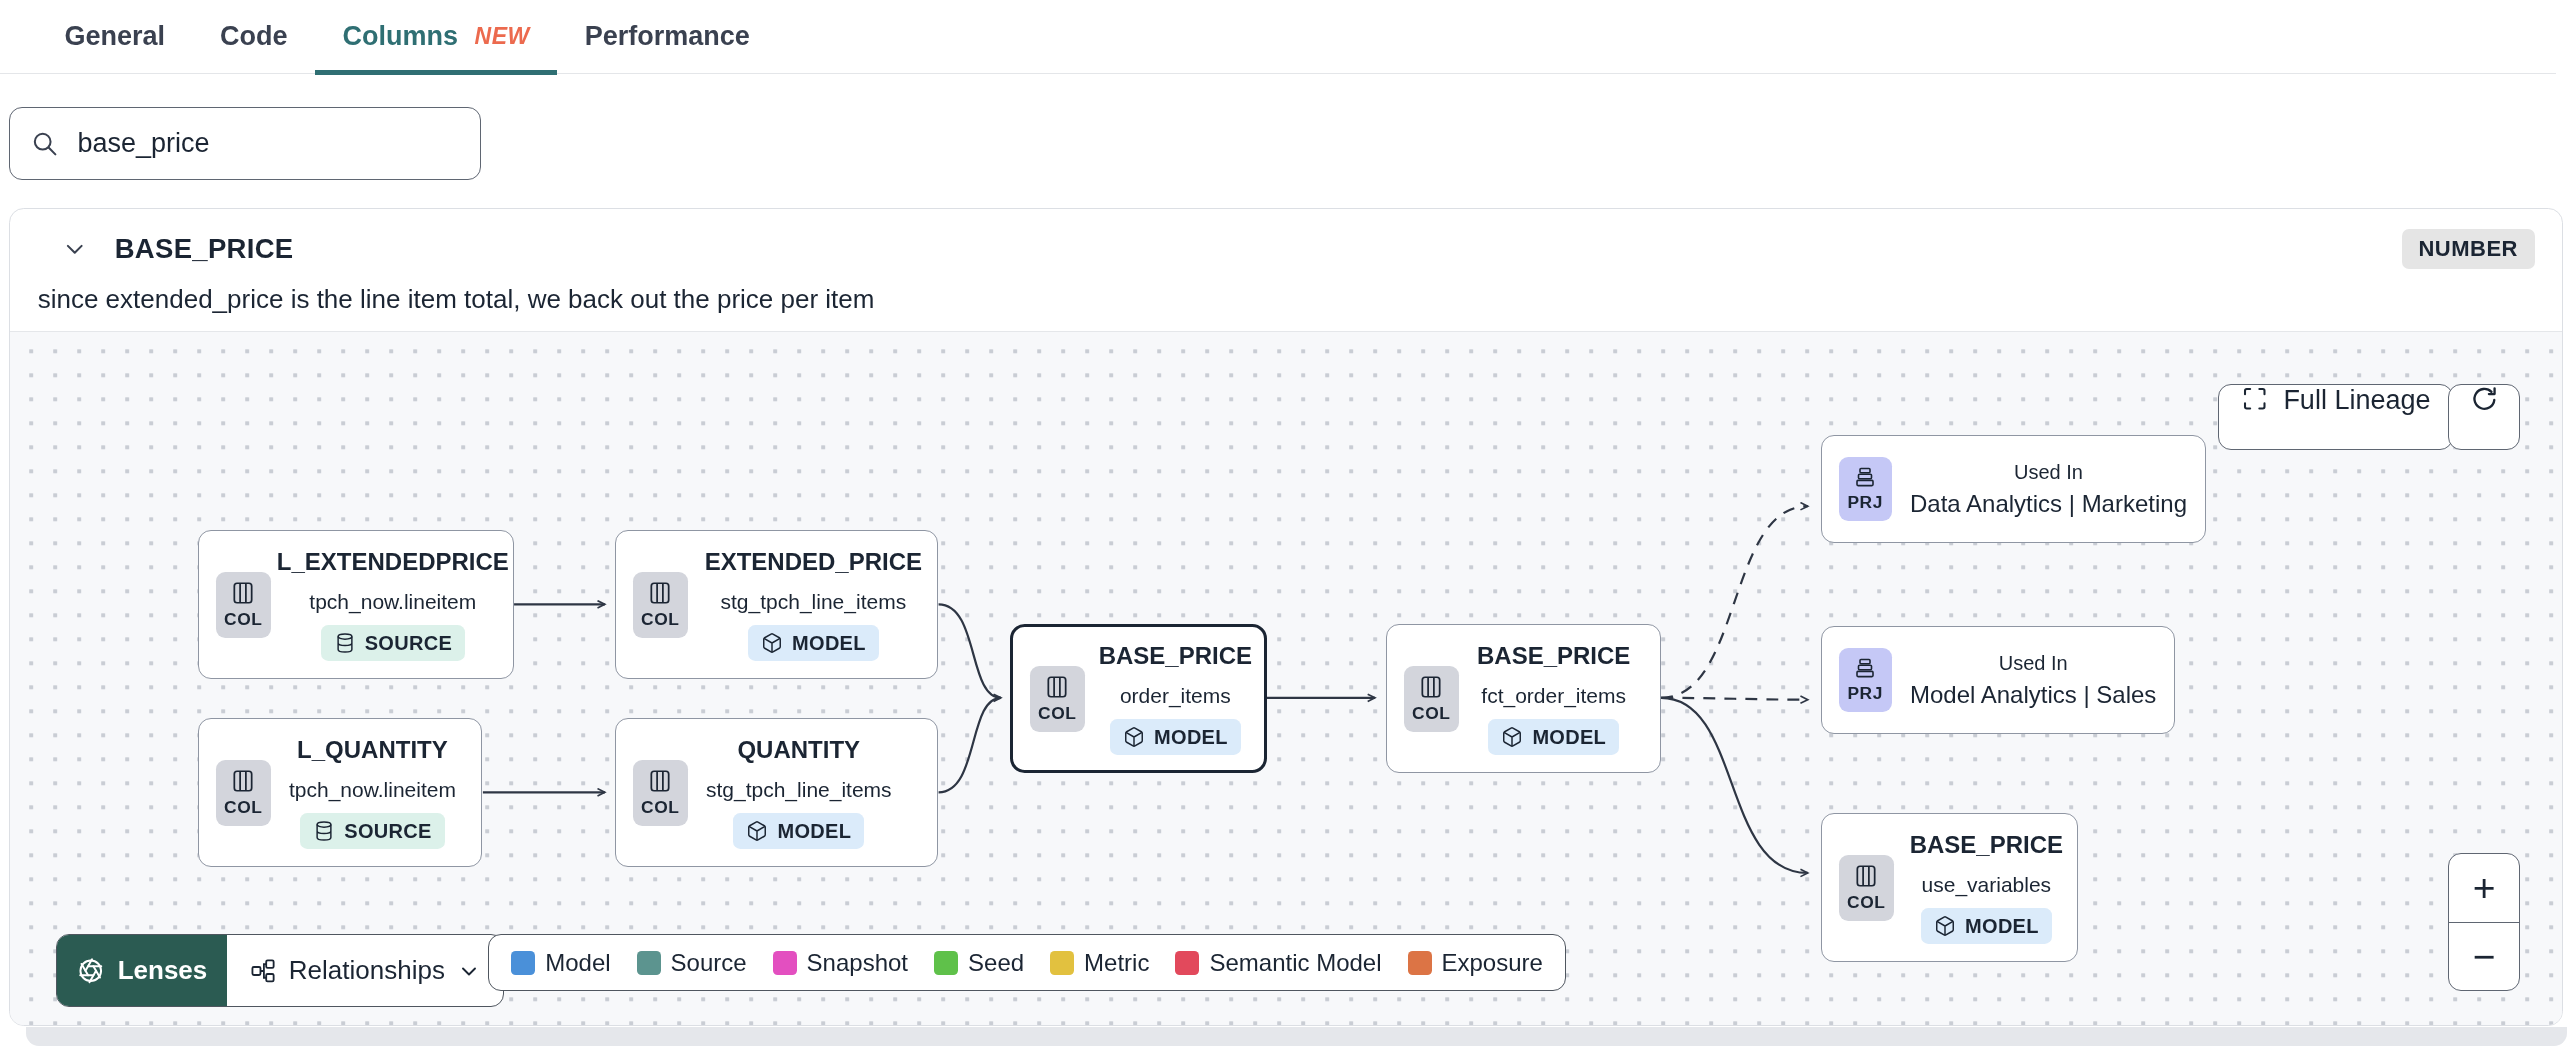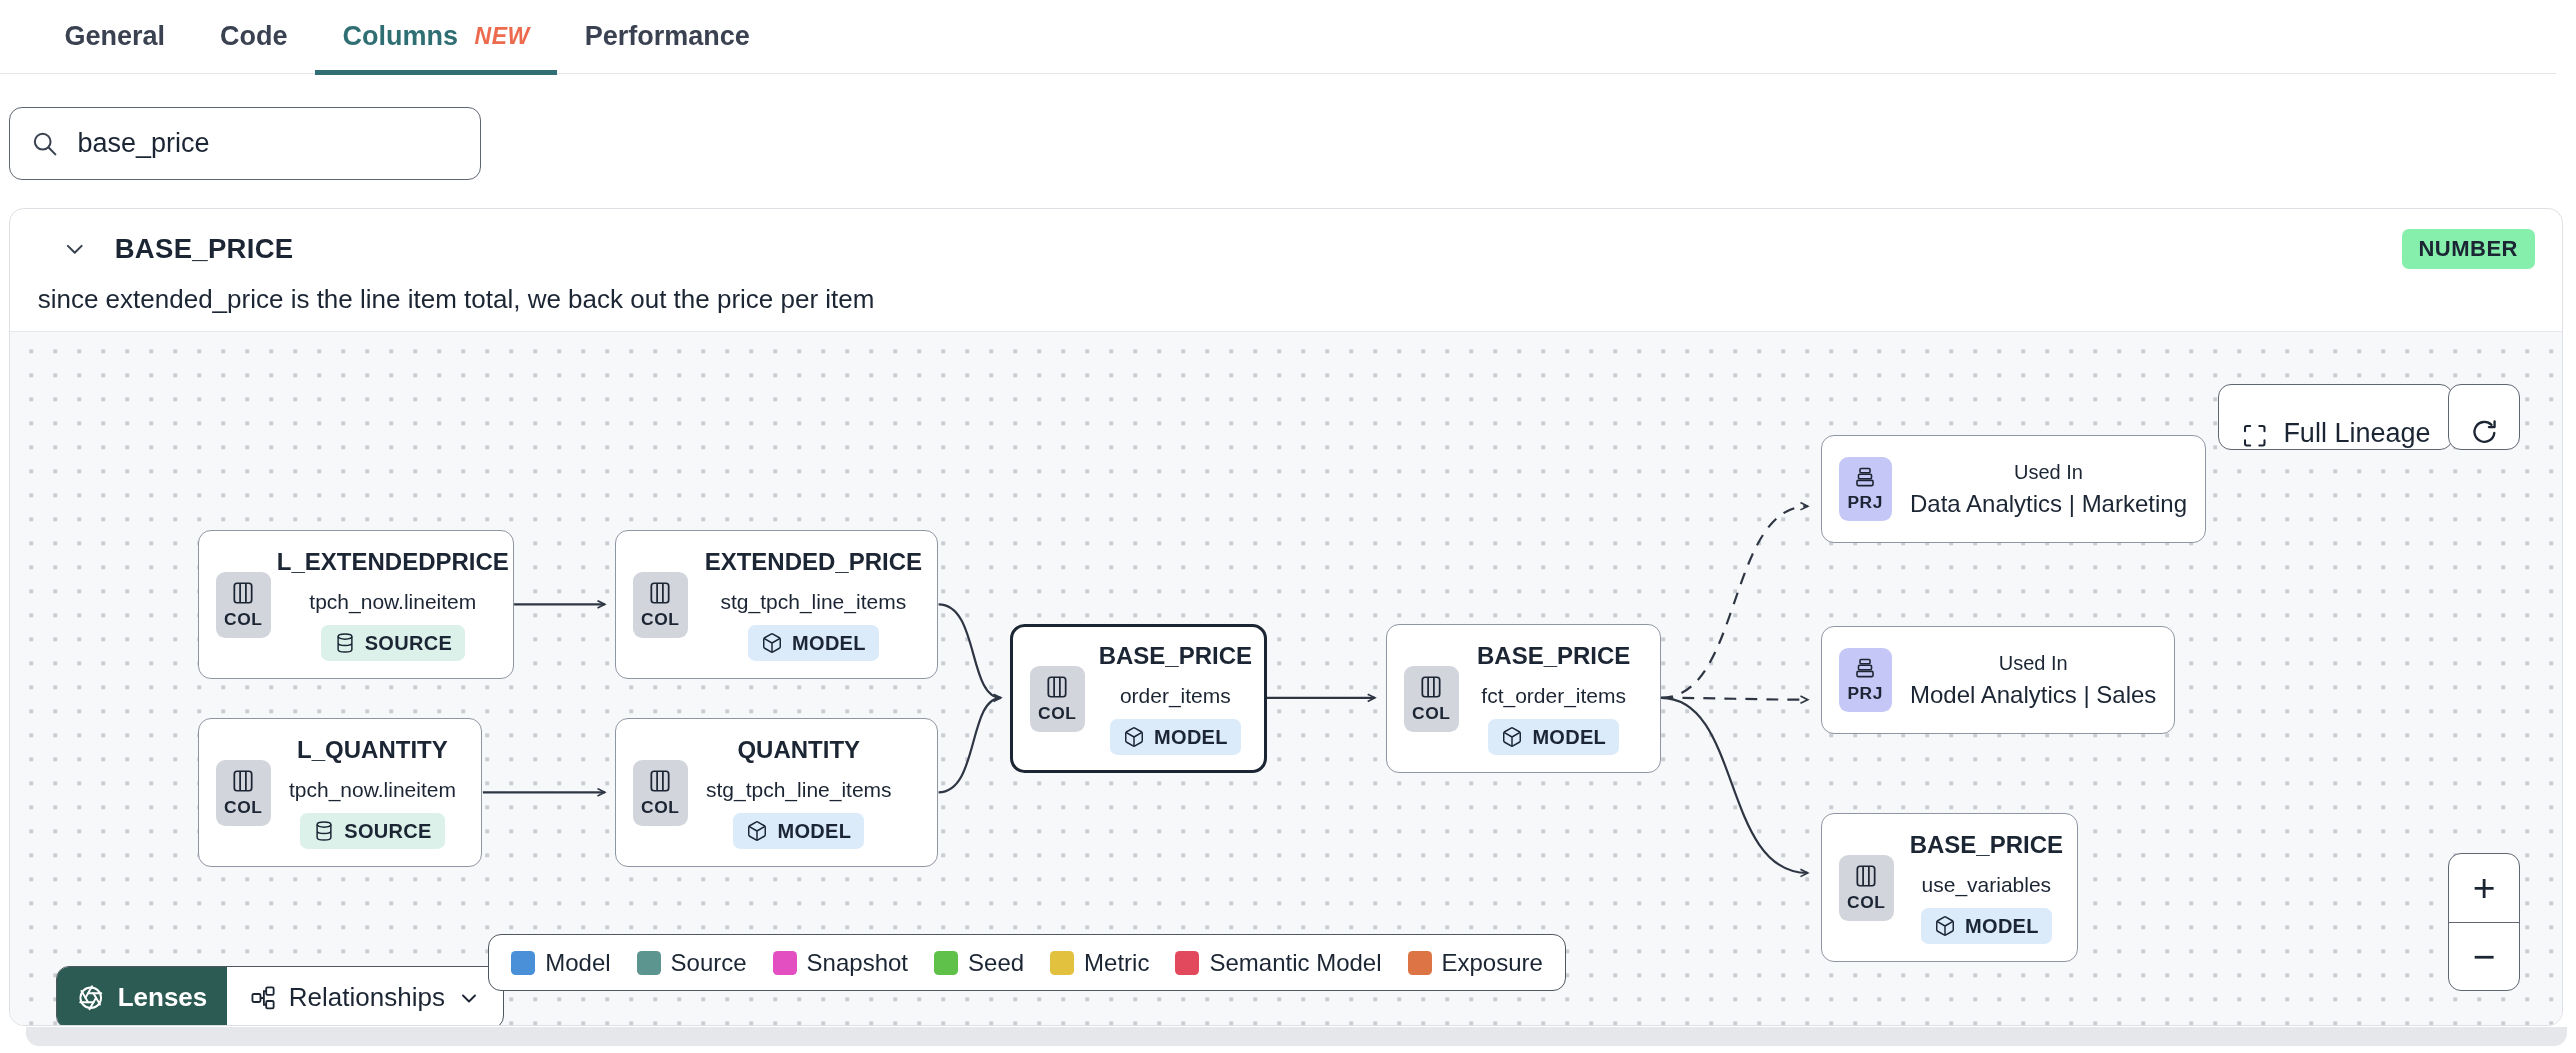--- a/index.html
+++ b/index.html
@@ -16,49 +16,49 @@
   .tab .count{background:#E9EAEE;border-radius:916px;min-width:31px;height:40px;padding:0 11px;display:flex;align-items:center;justify-content:center;font-size:23px;font-weight:500;color:#1B2533}
   .tab.active::after{content:"";position:absolute;left:0;right:0;bottom:-1.8px;height:4.6px;background:#2F6F73}
   
   .searchrow{margin:33px 0 0 9.2px}
   .searchbox{width:472px;height:73px;border:1.8px solid #5F6672;border-radius:13px;display:flex;align-items:center;gap:18.3px;padding:0 20px;box-sizing:border-box;background:#fff}
   .searchtext{font-size:27px}
   
   .panel{margin:27.5px 13px 0 9.2px;border:1.8px solid #DCDFE4;border-radius:14.7px;overflow:hidden;background:#fff;height:818px;box-sizing:border-box}
   .panel-head{display:flex;align-items:center;padding:20px 27.5px 0 51px}
   .ptitle{font-size:27.5px;font-weight:700;margin:0 0 0 26px;letter-spacing:0.3px}
-  .typebadge{margin-left:auto;background:#86efac;border-radius:7px;padding:7.3px 16.5px;font-size:22px;font-weight:600;letter-spacing:0.5px}
+  .typebadge{margin-left:auto;background:#e5e5e5;border-radius:7px;padding:7.3px 16.5px;font-size:22px;font-weight:600;letter-spacing:0.5px}
   .desc{margin:14.7px 0 16.5px 27.5px;font-size:26px}
   
   .graph{position:relative;height:695px;background:#F7F8FA;border-top:1.8px solid #E5E7EA;
     background-image:radial-gradient(circle,#C9CDD4 2.1px,transparent 2.3px);
     background-size:24px 24px;background-position:9.2px 7.3px}
   .edges{position:absolute;left:0;top:0;pointer-events:none}
   .node{position:absolute;background:#fff;border:1.8px solid #8F96A3;border-radius:13px;box-sizing:border-box;display:flex;align-items:center;padding:0 16.5px;gap:18.3px;cursor:pointer}
   .node.selected{border:3.7px solid #1B2533;border-radius:14.7px}
   .tagbox{flex:0 0 auto;width:55px;border-radius:9.2px;background:#D3D5DC;display:flex;flex-direction:column;align-items:center;justify-content:center;gap:2.8px;padding:8.3px 0}
   .tagbox span{font-size:17.4px;font-weight:700;letter-spacing:0.5px}
   .tagbox.prj{background:#C5C8F6;width:53px}
   .nbody{display:flex;flex-direction:column;align-items:center;min-width:0}
   .ntitle{font-size:24px;font-weight:600;white-space:nowrap}
   .nsub{font-size:21px;margin-top:14px;white-space:nowrap}
   .pill{margin-top:11px;display:flex;align-items:center;gap:9.2px;border-radius:7.3px;padding:6.4px 13px;font-size:20px;font-weight:600;letter-spacing:0.3px}
   .pill.source{background:#DCF1EA}
   .pill.model{background:#DBEBFA}
   .uin-label{font-size:20px}
   .uin-name{font-size:24px;margin-top:6.4px;white-space:nowrap}
   
-  .ctrl{position:absolute;background:#fff;border:1.8px solid #5F6672;border-radius:13px;box-sizing:border-box;display:flex;align-items:flex-end;justify-content:center;cursor:pointer}
+  .ctrl{position:absolute;background:#fff;border:1.8px solid #5F6672;border-radius:13px;box-sizing:border-box;display:flex;align-items:flex-start;justify-content:center;cursor:pointer}
   .full-lineage{left:2208px;top:52px;height:66px;padding:0 22px;gap:14.7px;font-size:27px;font-weight:500}
   .refresh{left:2438px;top:52px;width:72px;height:66px}
   .zoomctl{position:absolute;left:2438px;top:521px;width:72px;height:138px;background:#fff;border:1.8px solid #5F6672;border-radius:13px;box-sizing:border-box;display:flex;flex-direction:column;overflow:hidden}
   .zbtn{flex:1;display:flex;align-items:center;justify-content:center;font-size:39px;cursor:pointer}
   .zbtn.plus{border-bottom:1.8px solid #5F6672}
   
-  .footer-left{position:absolute;left:46px;top:634px;height:63px;display:flex;border:1.8px solid #4F565F;border-radius:13px;overflow:hidden;background:#fff;box-sizing:border-box}
+  .footer-left{position:absolute;left:46px;top:602px;height:73px;display:flex;border:1.8px solid #4F565F;border-radius:13px;overflow:hidden;background:#fff;box-sizing:border-box}
   .lenses{display:flex;align-items:center;gap:13px;padding:0 20px;background:#2B5B52;color:#fff;font-size:26px;font-weight:600;cursor:pointer}
   .rel{display:flex;align-items:center;gap:12px;padding:0 22px;font-size:26px;font-weight:500;cursor:pointer}
   .legend{position:absolute;left:478px;top:602px;height:57px;display:flex;align-items:center;gap:26px;padding:0 22px;border:1.8px solid #4F565F;border-radius:13px;background:#fff;box-sizing:border-box}
   .litem{display:flex;align-items:center;gap:10px;font-size:24px;white-space:nowrap}
   .swatch{width:24px;height:24px;border-radius:4.6px}
   .panel-shadow{margin:1.8px 0 0 26px;width:2541px;height:18.3px;background:#E5E7EB;border-radius:0 0 13px 13px}
 </style>
 </head>
 <body>
 

